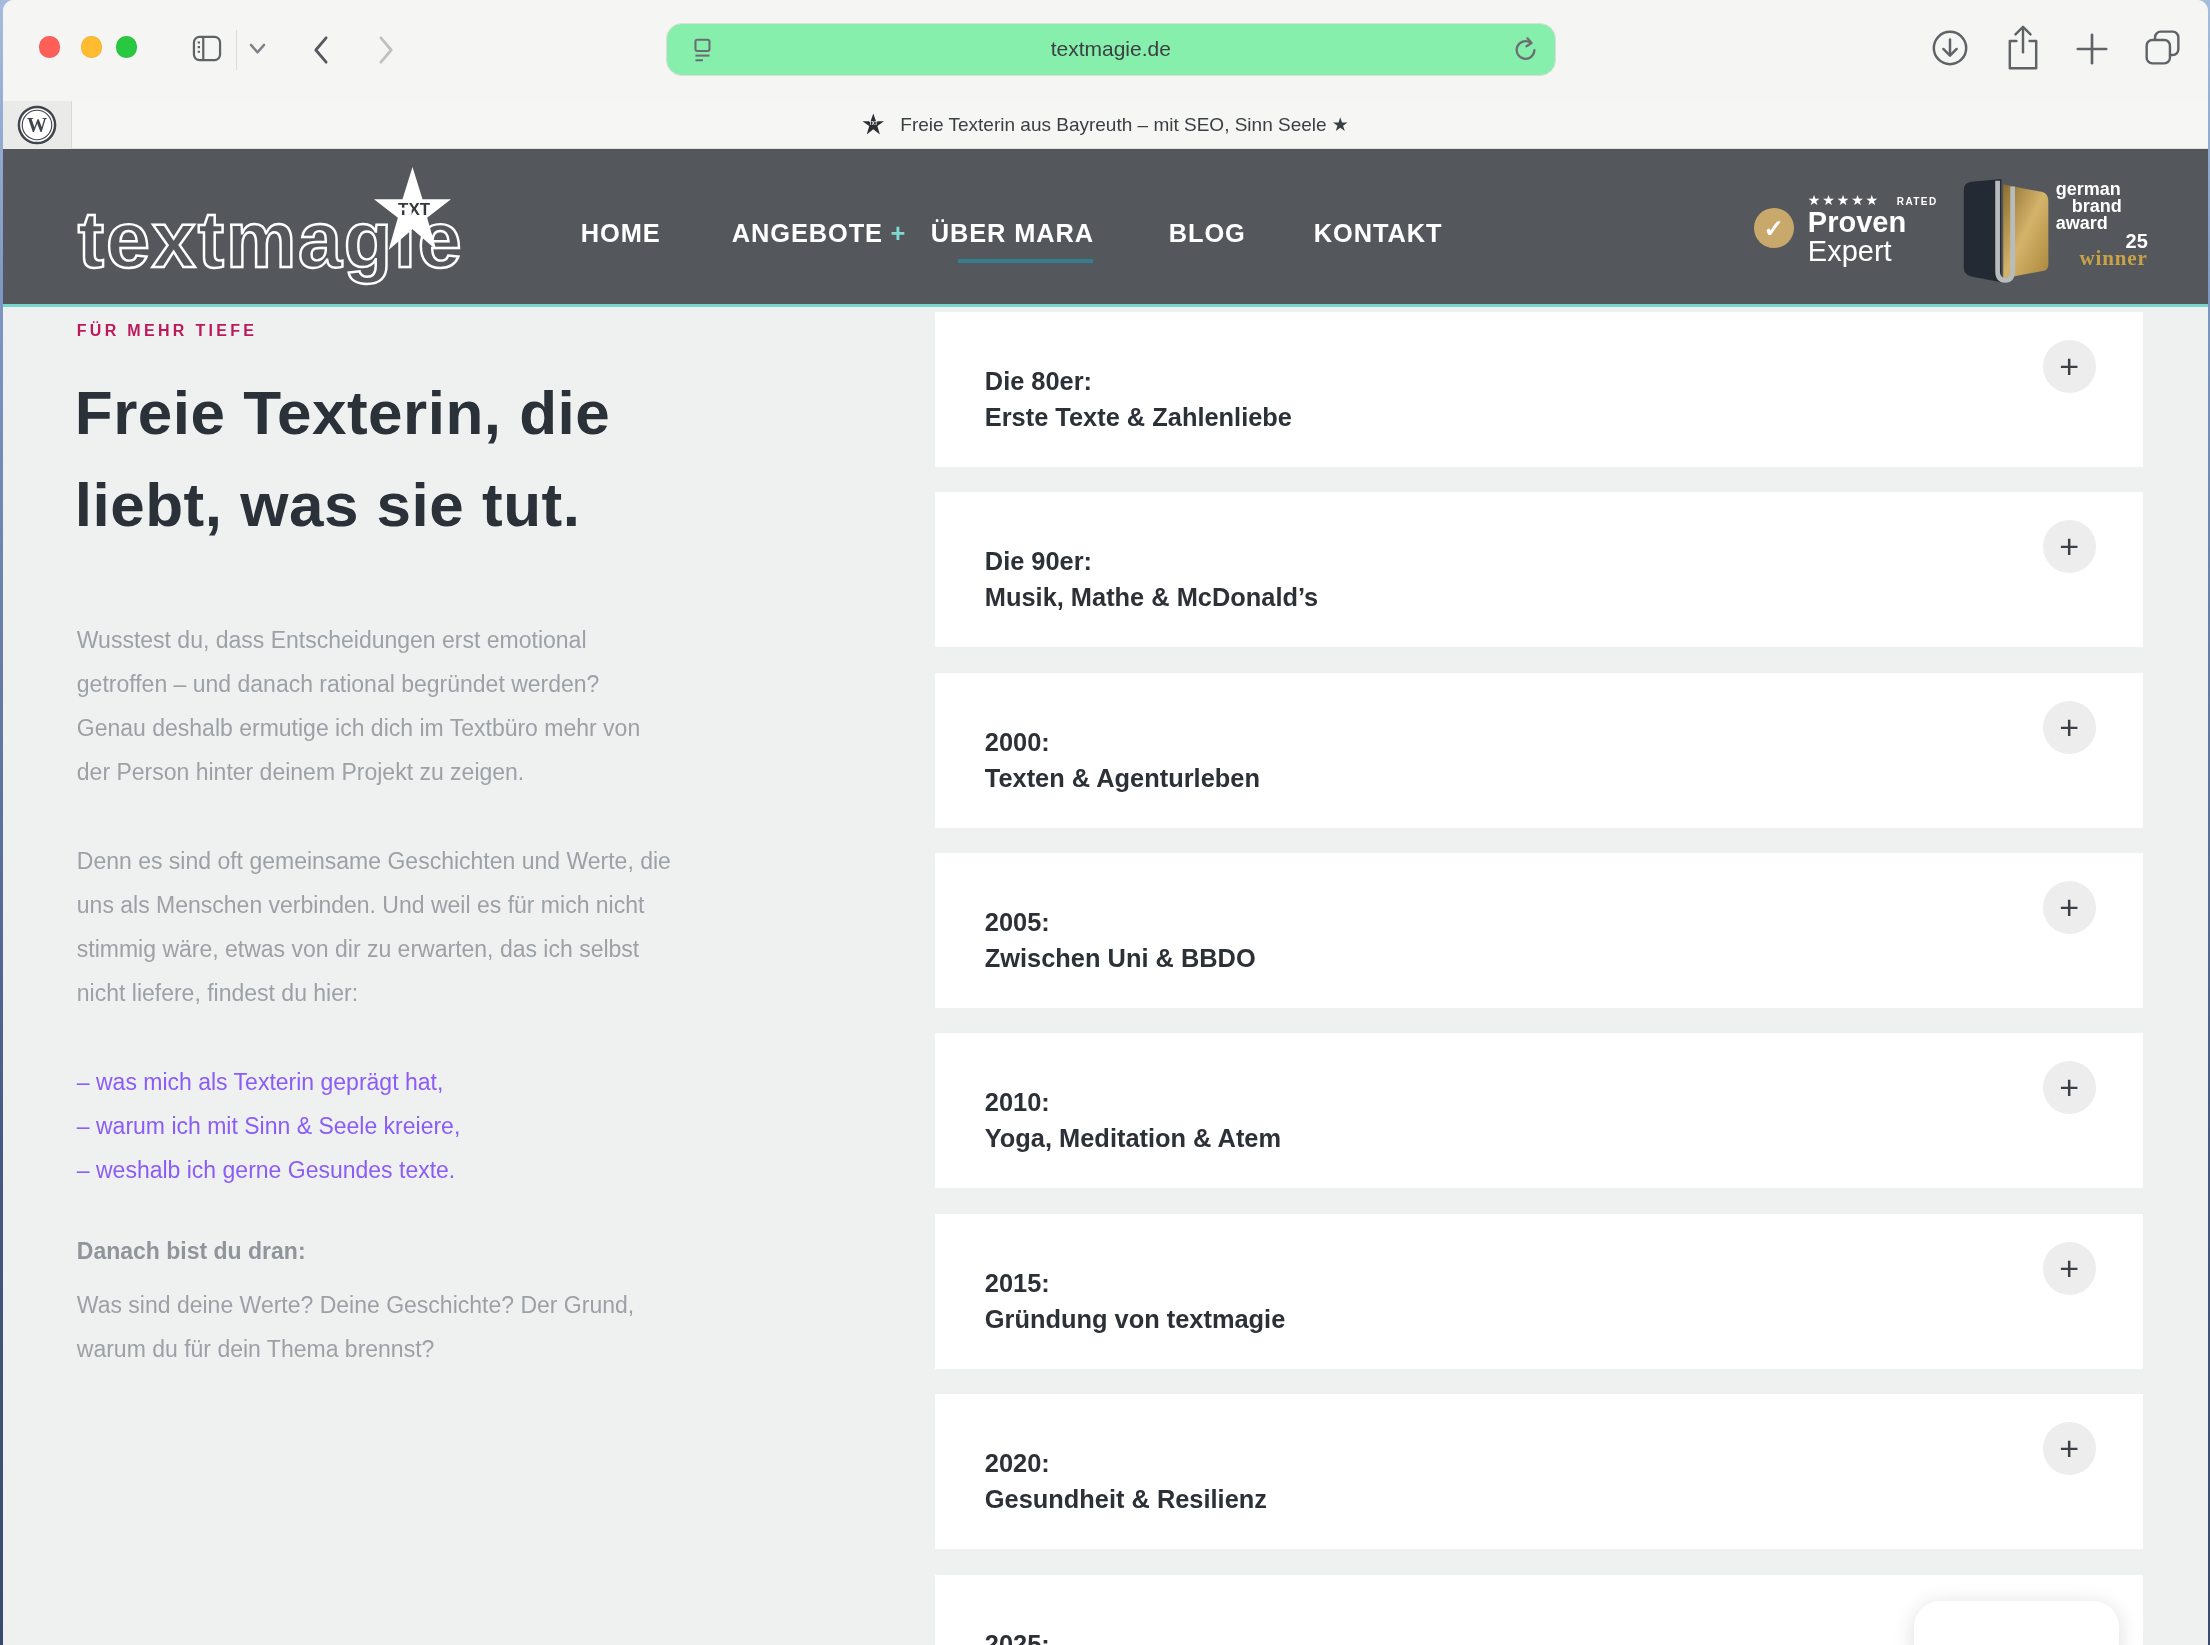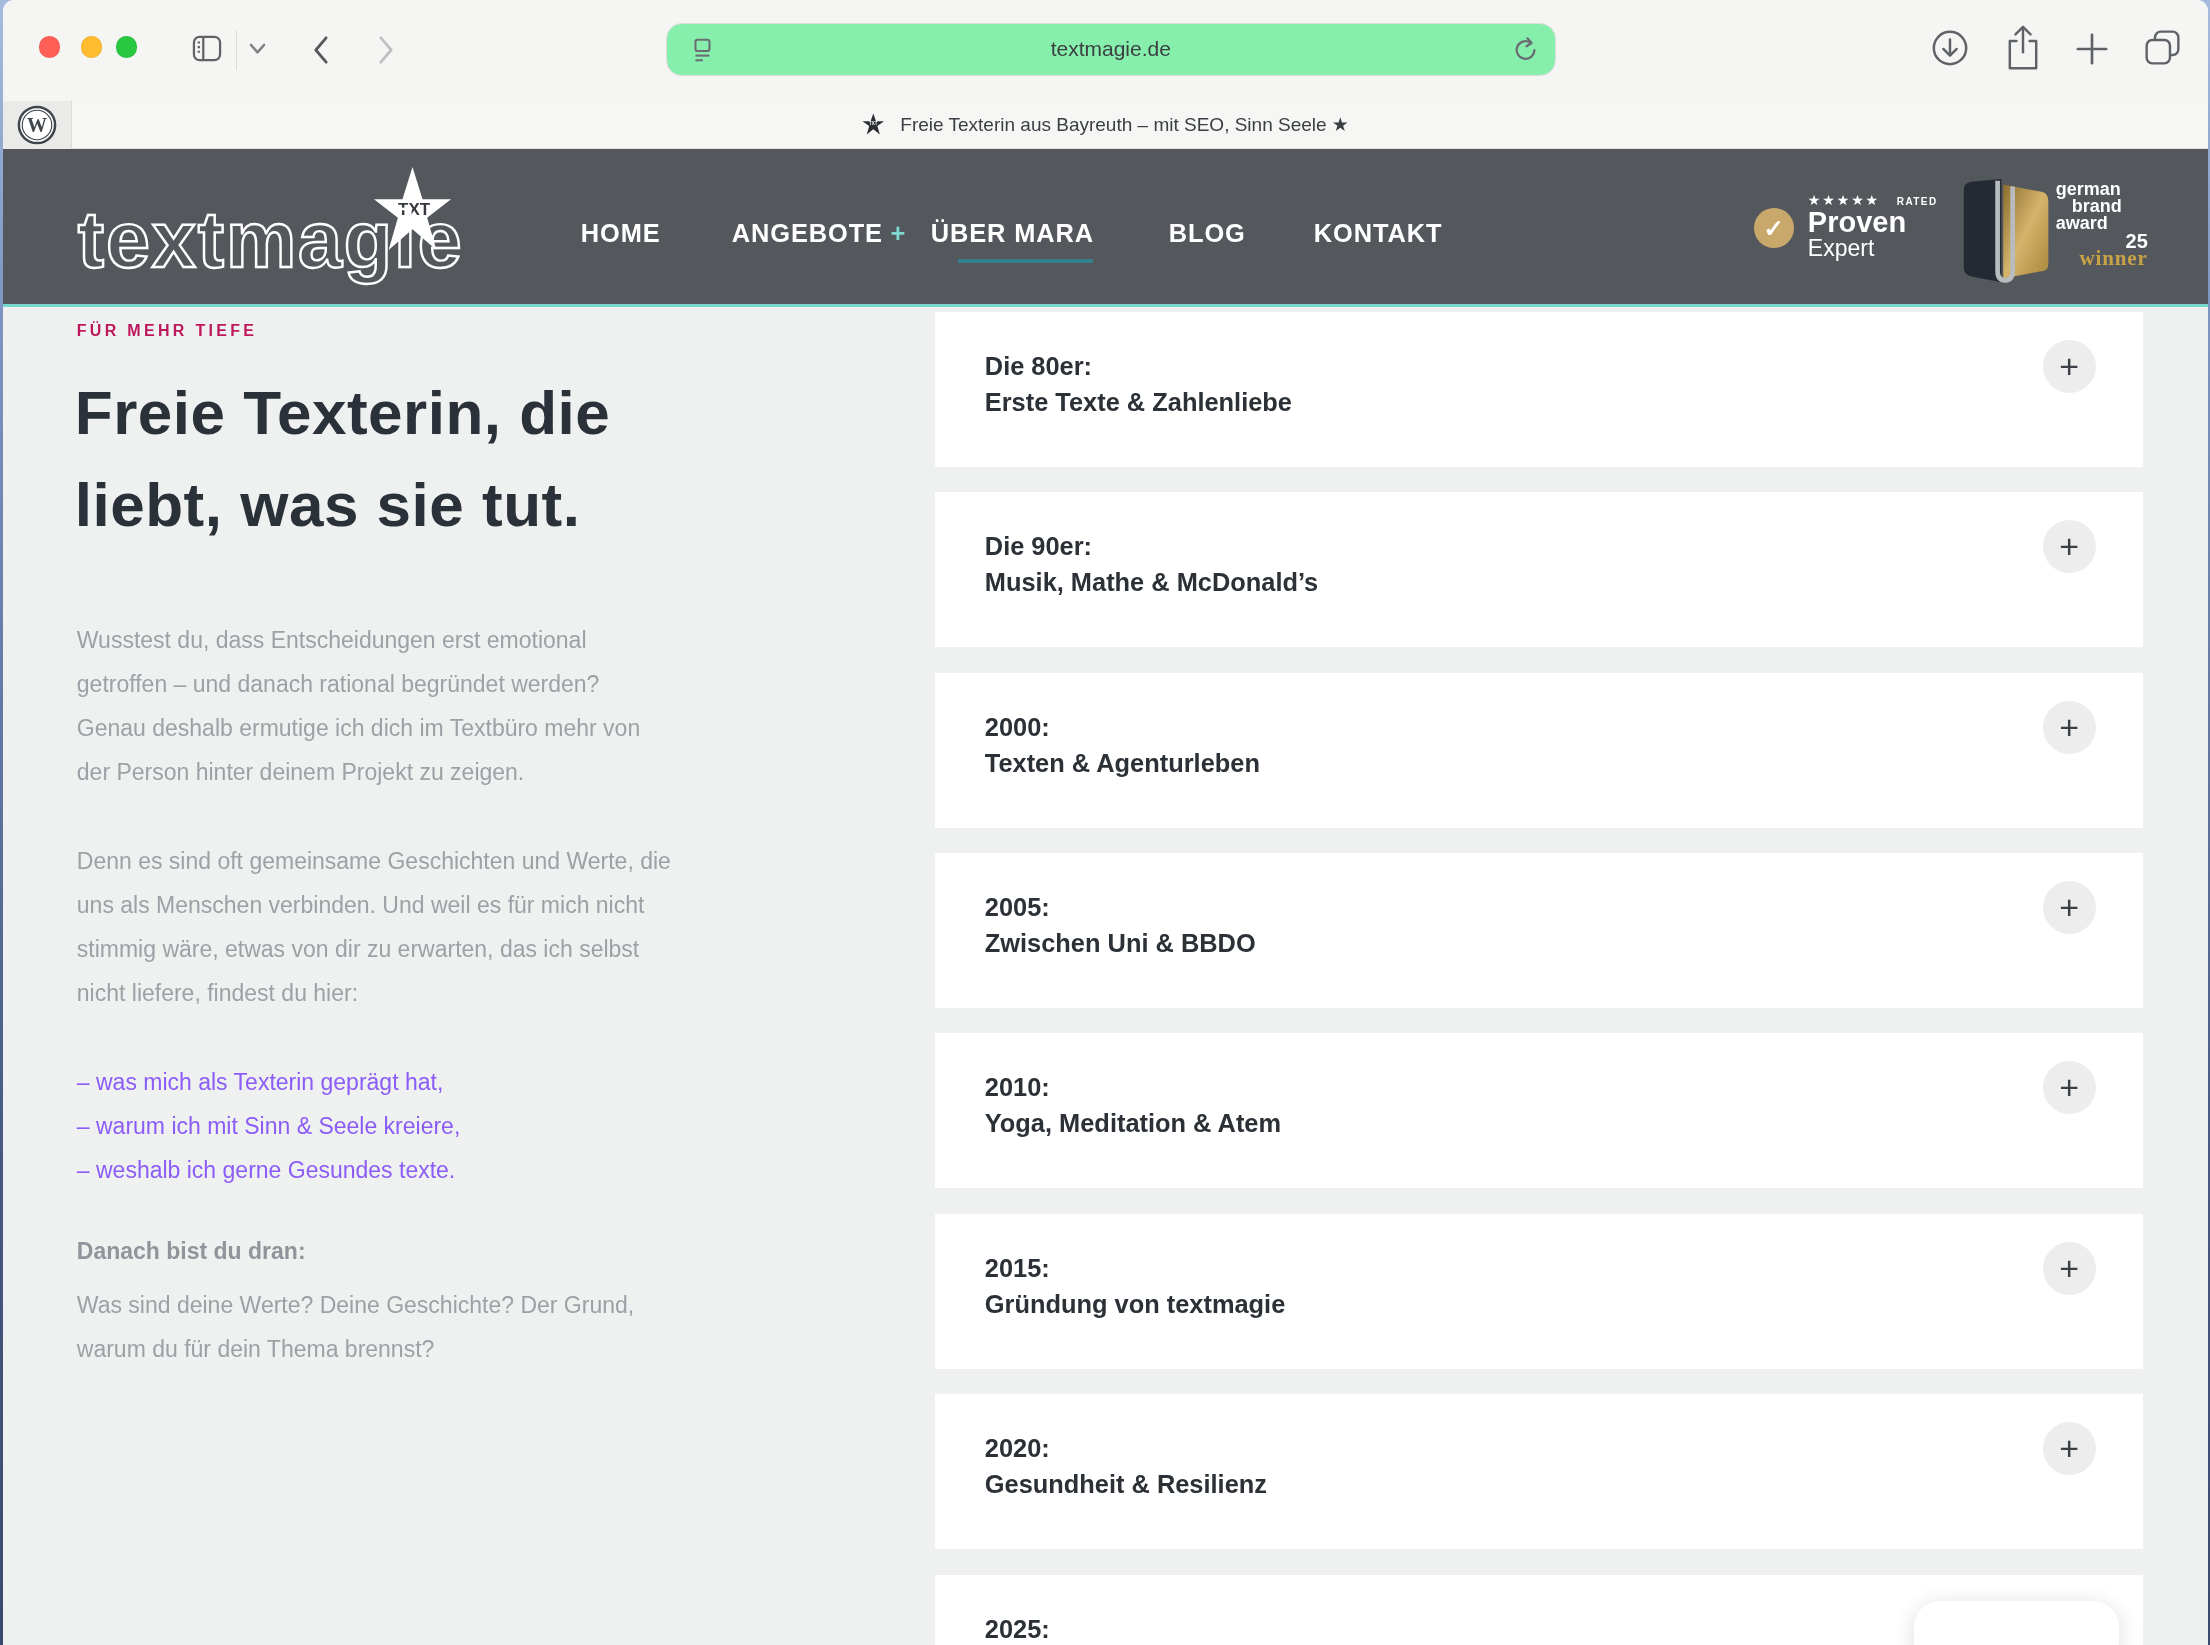--- a/index.html
+++ b/index.html
@@ -43,21 +43,21 @@
   .navplus { color:#7edad0; font-weight:700; margin-left:7.5px; }
   .navunderline { position:absolute; left:955px; top:110px; width:135px; height:3.8px; background:#337f8d; }
 
   .pe { position:absolute; left:1751px; top:45px; color:#fff; }
   .pe .circle { position:absolute; left:0; top:14px; width:40px; height:40px; border-radius:50%;
     background:#c9a96b; display:flex; align-items:center; justify-content:center;
     color:#fff; font-size:24.5px; font-weight:700; }
   .pe .stars { position:absolute; left:54px; top:-1.9px; font-size:14px; letter-spacing:1.9px; }
   .pe .rated { position:absolute; left:143px; top:1.9px; font-size:10px; font-weight:700; letter-spacing:1.4px; }
   .pe .w1 { position:absolute; left:54px; top:12.2px; font-size:29px; font-weight:700; }
-  .pe .w2 { position:absolute; left:54px; top:41px; font-size:23px; font-weight:300; }
+  .pe .w2 { position:absolute; left:54px; top:41px; font-size:29px; font-weight:300; }
 
   .gba { position:absolute; left:1957px; top:28px; }
   .gbatext { position:absolute; left:2053px; top:32px; width:92px; color:#fff;
     font-size:18px; font-weight:700; line-height:17px; }
   .gbatext .l2 { margin-left:16px; }
   .gbatext .yr { text-align:right; font-size:20px; margin-top:0.9px; }
   .gbatext .win { text-align:right; font-size:21px; color:#c9a245;
     font-family:"Liberation Serif", serif; letter-spacing:0.9px; }
 
   
@@ -71,21 +71,21 @@
     color:#9ba1a5; white-space:pre-line; }
   .p1 { top:307px; } .p2 { top:528px; }
   .ulist { position:absolute; left:74px; top:749px; font-size:23px; line-height:44px; color:#8b5cf6; }
   .bline { position:absolute; left:74px; top:927px; font-size:23px; font-weight:700; color:#8f959a; }
   .closing { top:972px; }
 
   .cards { position:absolute; left:932px; top:0.9px; width:1208px; }
   .card { position:relative; width:1208px; height:155px; background:#ffffff; margin-bottom:25.4px; }
   .cyear, .ctitle { margin-left:50px; font-size:25.4px; font-weight:700;
     line-height:36px; color:#2c3137; }
-  .cyear { padding-top:36px; }
+  .cyear { padding-top:51px; }
   .plusbtn { position:absolute; right:47px; top:28px; width:53px; height:53px; border-radius:50%;
     background:#ededee; display:flex; align-items:center; justify-content:center;
     font-size:34px; font-weight:500; color:#3a4046; cursor:pointer; }
   .floatpill { position:absolute; left:1911px; top:1290px; width:205px; height:66px;
     border-radius:26px; background:#ffffff; box-shadow:0 3.8px 22.6px rgba(0,0,0,.14); z-index:5; }
 
   svg { display:block; }
 </style>
 </head>
 <body>

